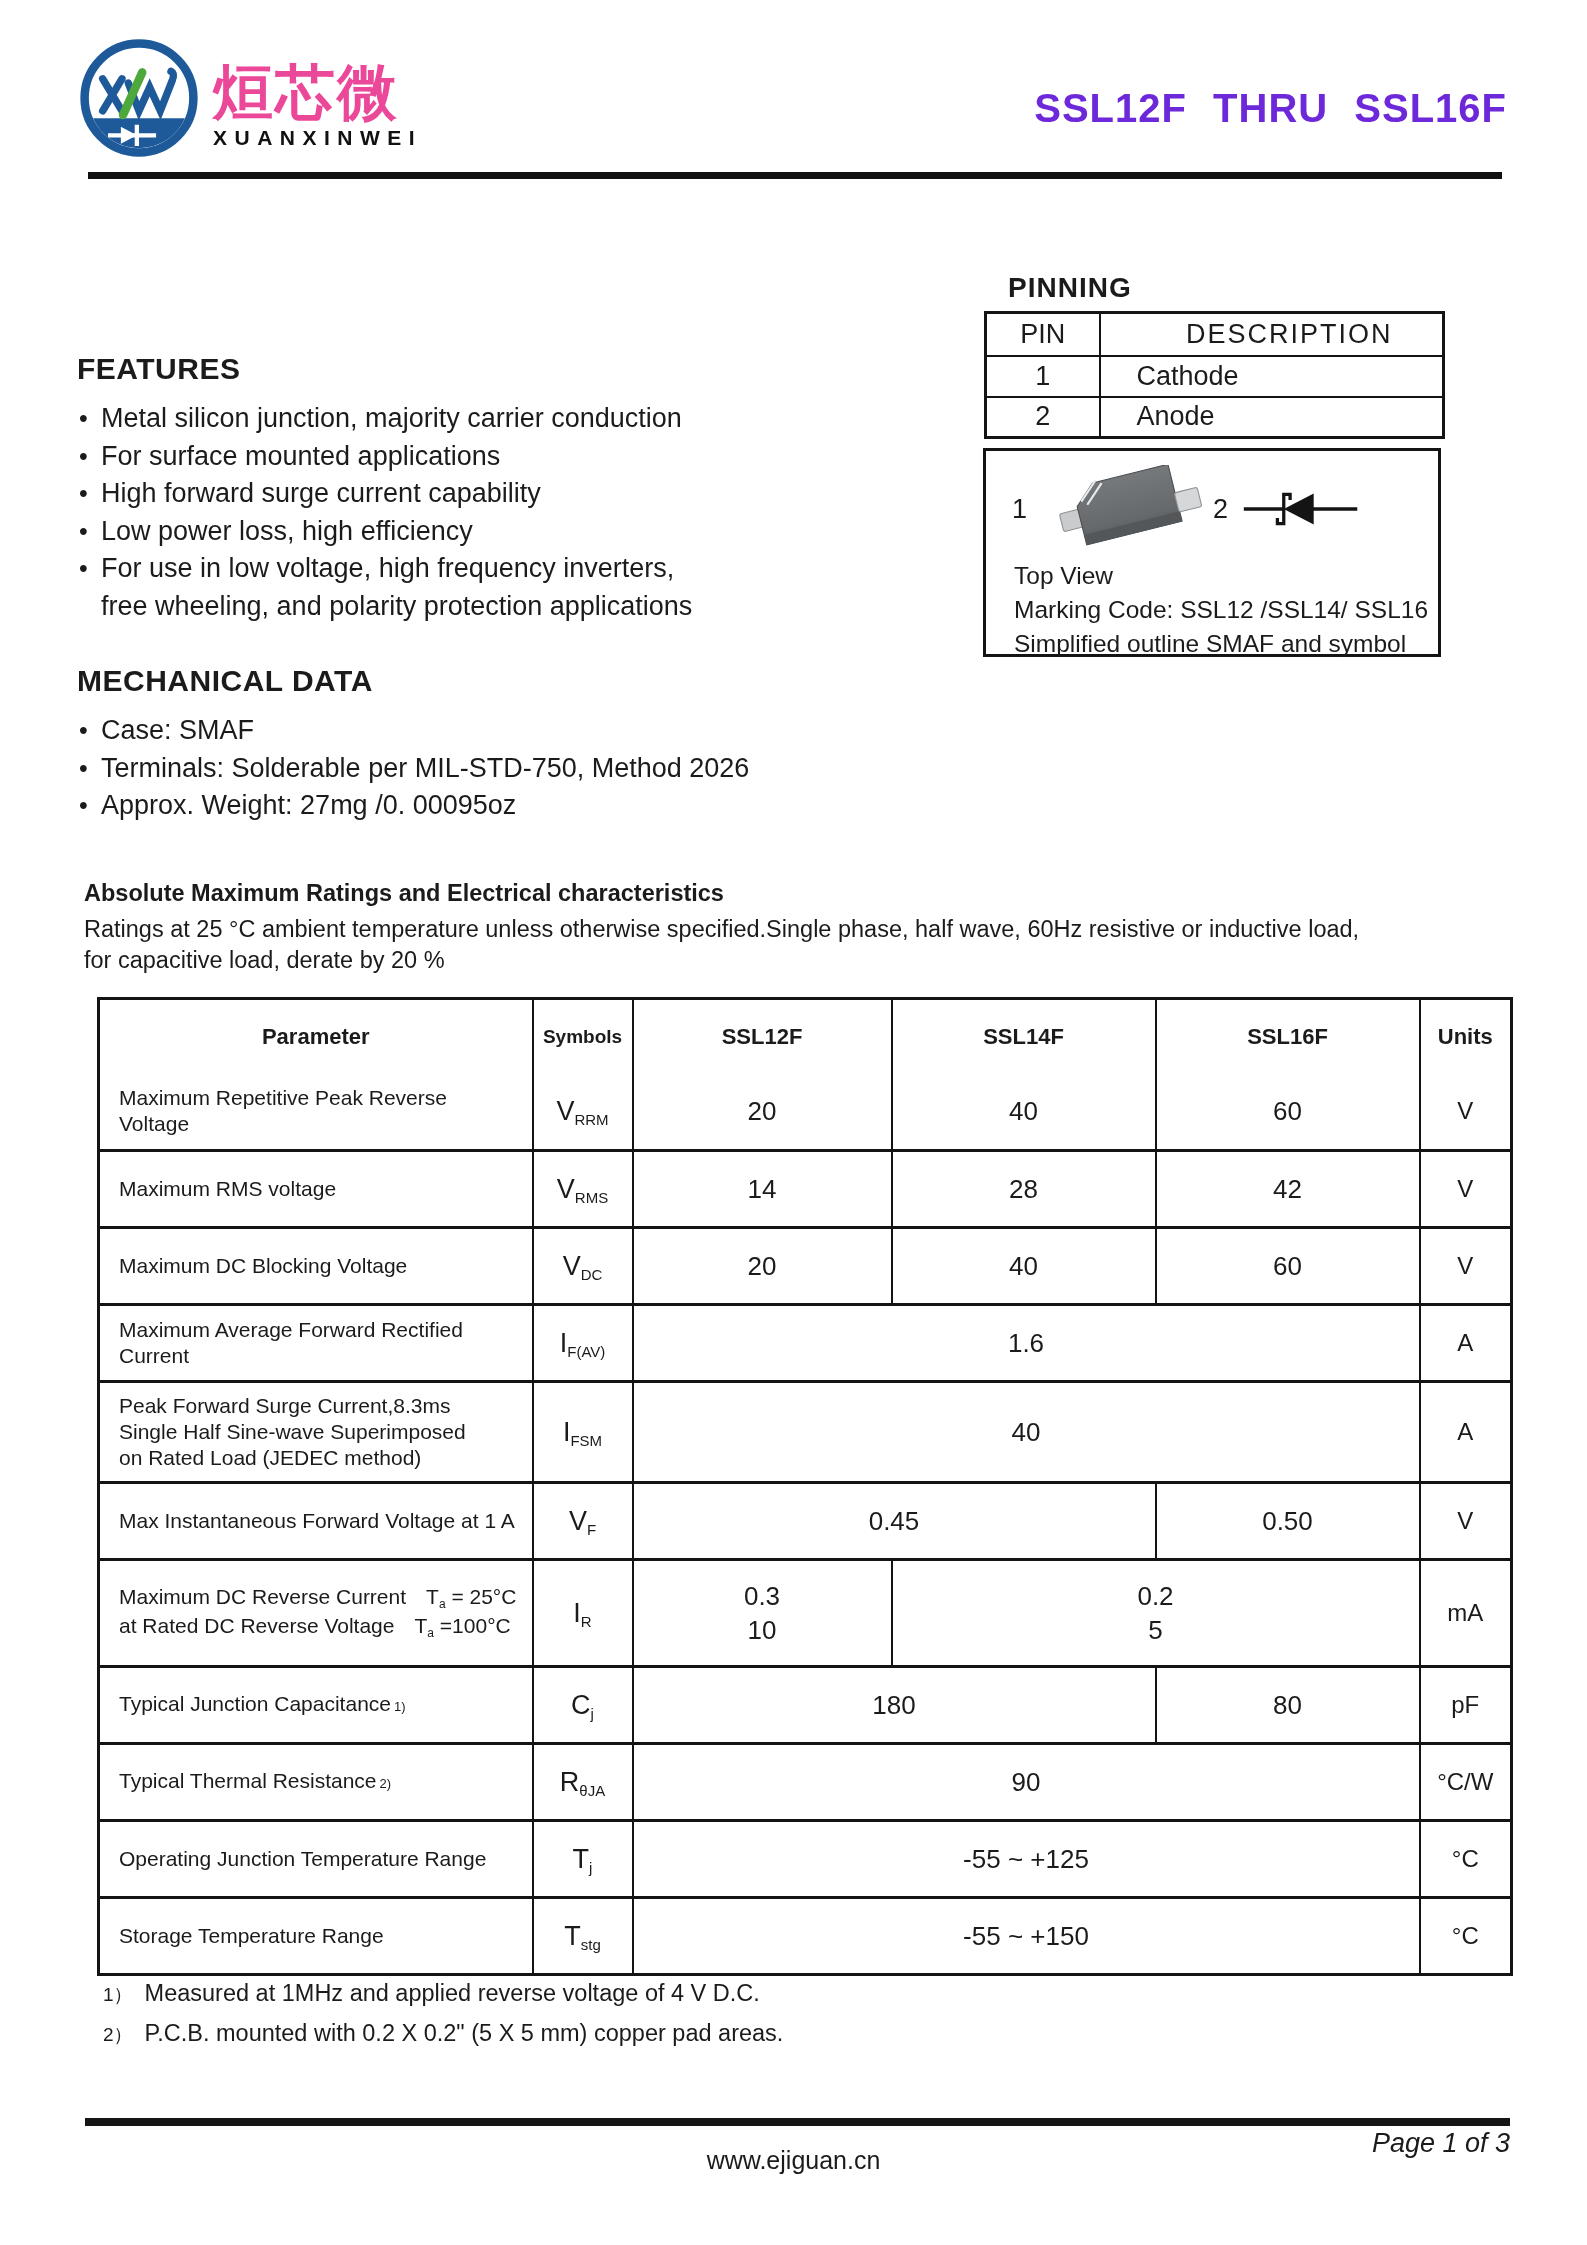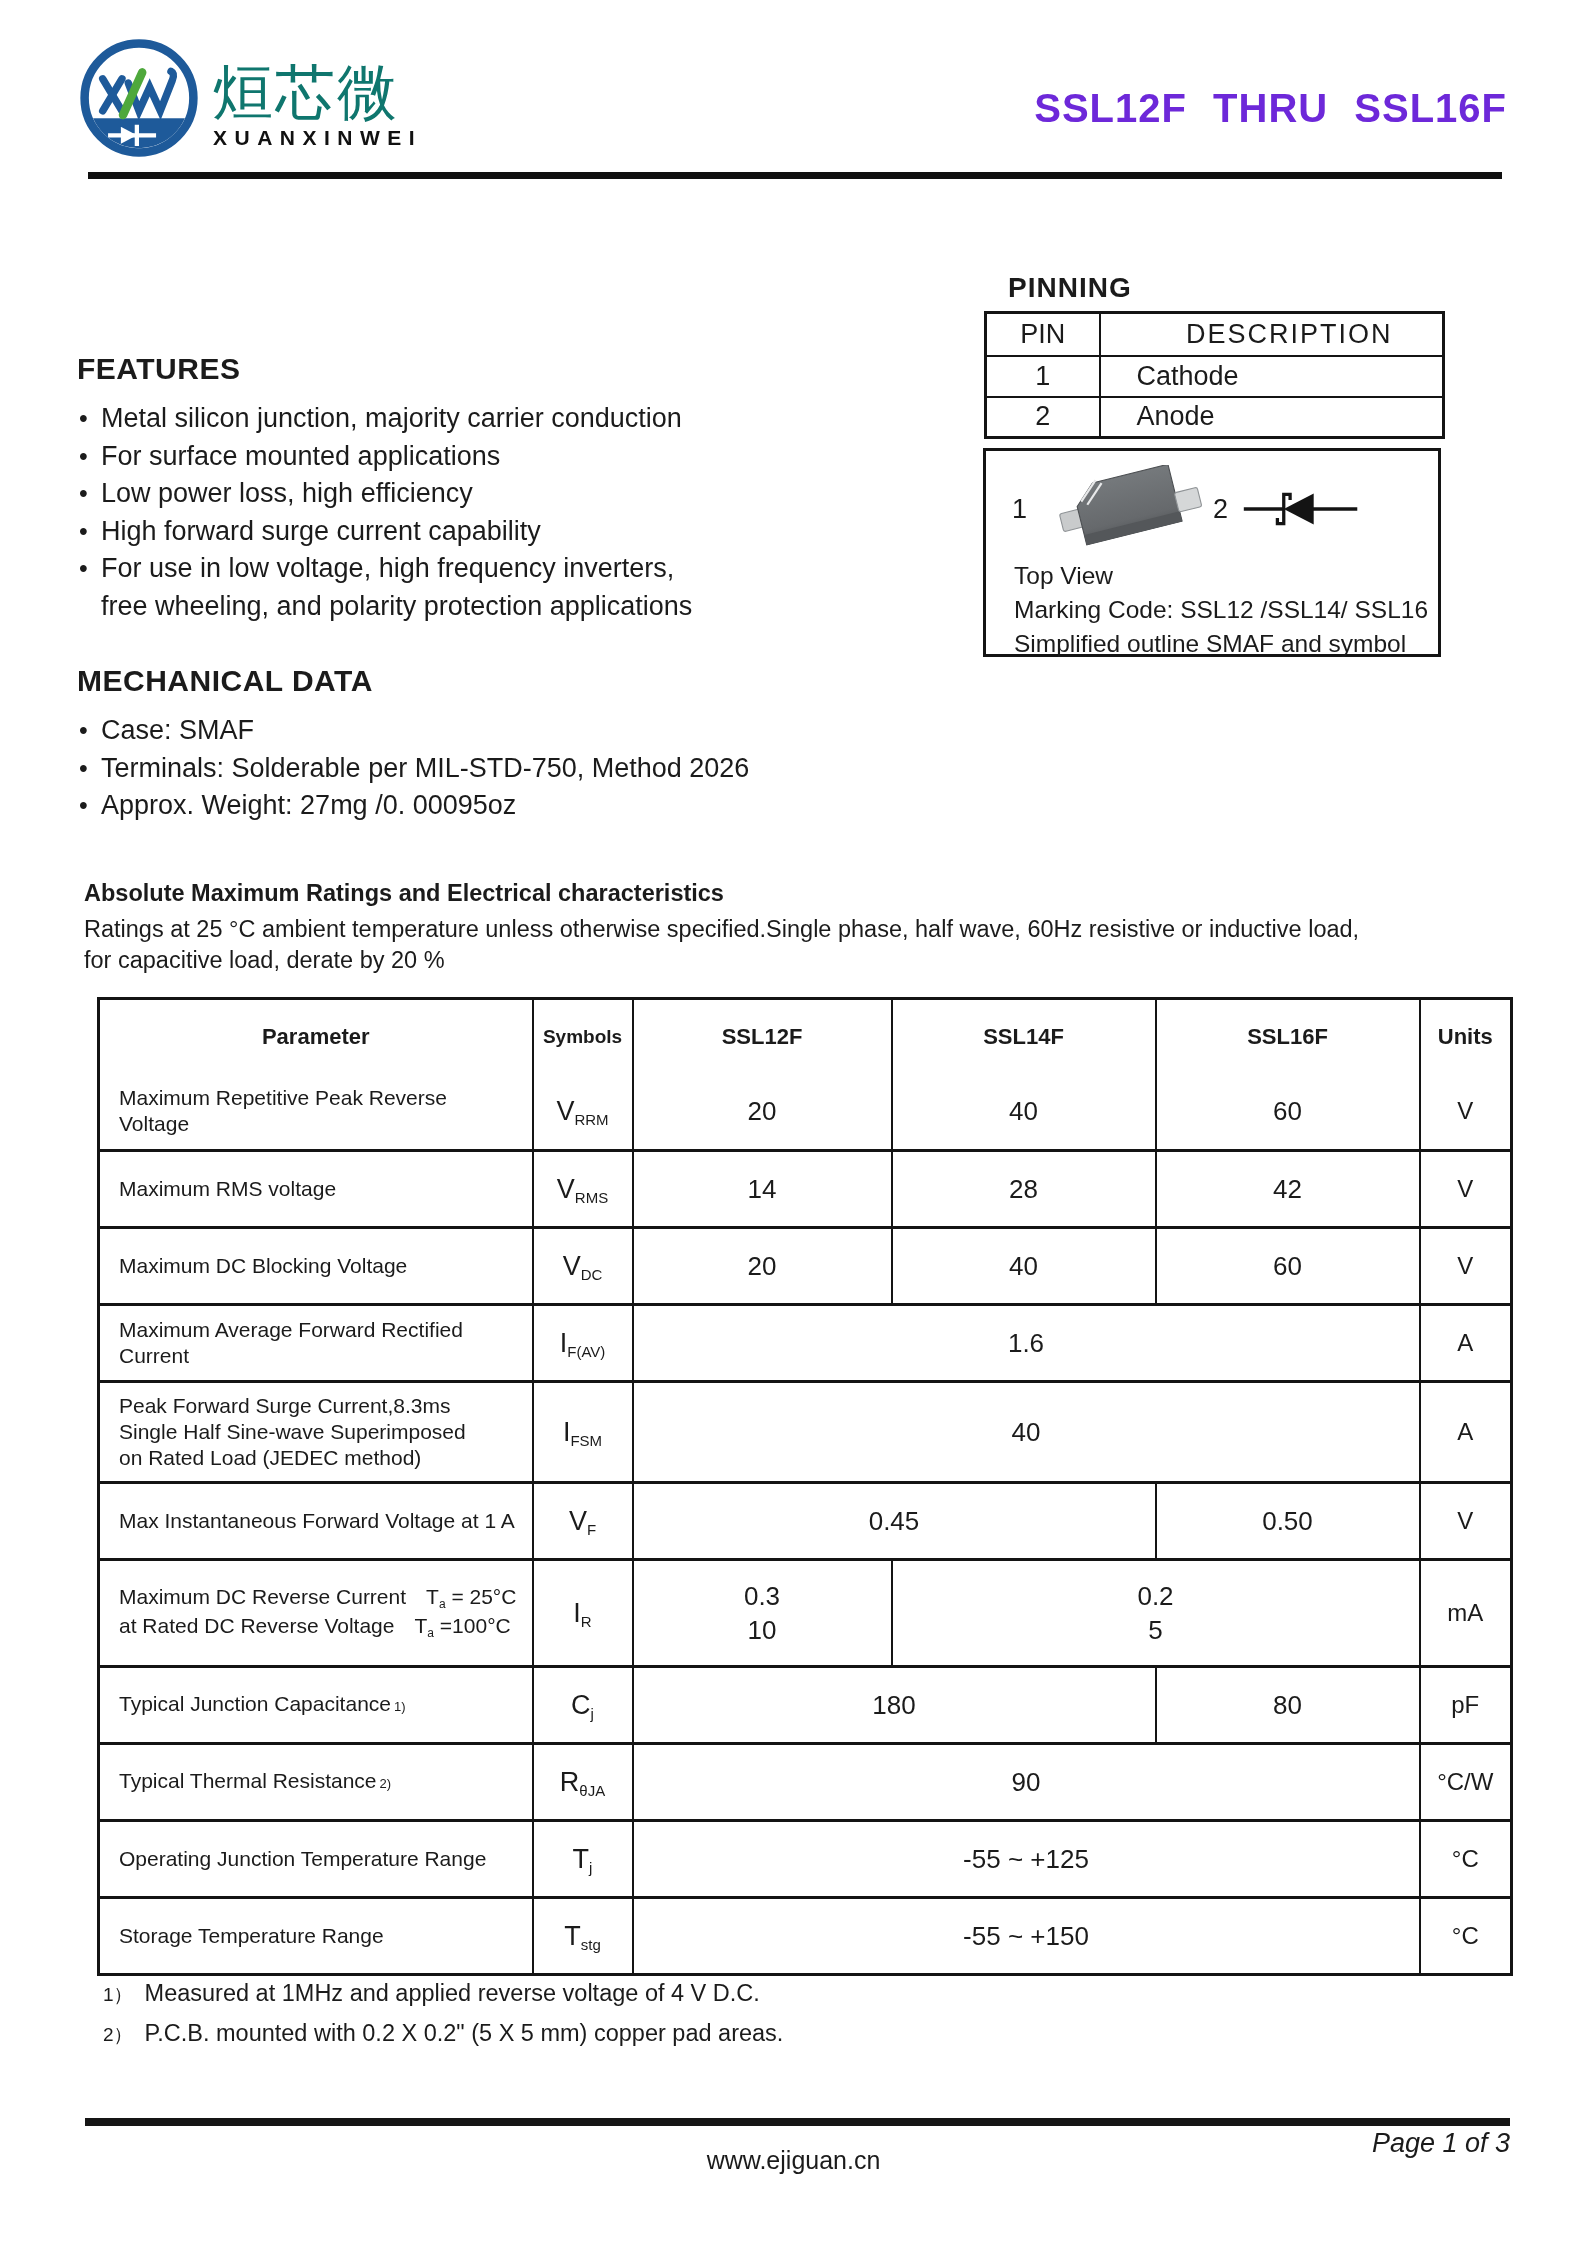--- a/index.html
+++ b/index.html
@@ -8,21 +8,21 @@
     position:relative; width:1587px; height:2245px; margin:0 auto;
     background:#ffffff; color:#1b1b1b;
     font-family:"Liberation Sans","DejaVu Sans",sans-serif;
     overflow:hidden;
   }
   
   .hdr { position:absolute; left:75px; top:34px; right:80px; display:flex; align-items:flex-start; }
   .logo { display:flex; align-items:center; }
   .logo svg { width:128px; height:128px; }
   .logo-text { margin-left:10px; padding-top:14px; }
-  .logo-cn { font-size:60px; font-weight:normal; letter-spacing:2px; line-height:1.05; color:#0f766e; }
+  .logo-cn { font-size:60px; font-weight:bold; letter-spacing:2px; line-height:1.05; color:#ec4899; }
   .logo-en { font-size:21px; font-weight:bold; letter-spacing:7.5px; color:#111; margin-top:2px; }
   .doc-title { margin-left:auto; padding-top:52px; font-size:40px; font-weight:bold; letter-spacing:1px; word-spacing:14px; color:#6d28d9; }
   .rule-top { position:absolute; left:88px; top:172px; width:1414px; height:7px; background:#101010; }
 
   
   .subtitle { position:absolute; left:77px; top:203px; font-size:28px; font-weight:bold; line-height:39px; }
   .sec-head { font-size:30px; font-weight:bold; letter-spacing:.5px; }
   .features { position:absolute; left:77px; top:352px; width:640px; }
   .features ul, .mech ul { list-style:none; margin-top:14px; }
   .features li, .mech li {
@@ -117,22 +117,22 @@
     <div class="doc-title">SSL12F THRU SSL16F</div>
   </div>
   <div class="rule-top"></div>
 
 
   <div class="features">
     <div class="sec-head">FEATURES</div>
     <ul>
         <li>Metal silicon junction, majority carrier conduction</li>
         <li>For surface mounted applications</li>
+        <li>High forward surge current capability</li>
         <li>Low power loss, high efficiency</li>
-        <li>High forward surge current capability</li>
         <li>For use in low voltage, high frequency inverters,
 free wheeling, and polarity protection applications</li>
       </ul>
   </div>
 
   <div class="mech">
     <div class="sec-head">MECHANICAL DATA</div>
     <ul>
         <li>Case: SMAF</li>
         <li>Terminals: Solderable per MIL-STD-750, Method 2026</li>

